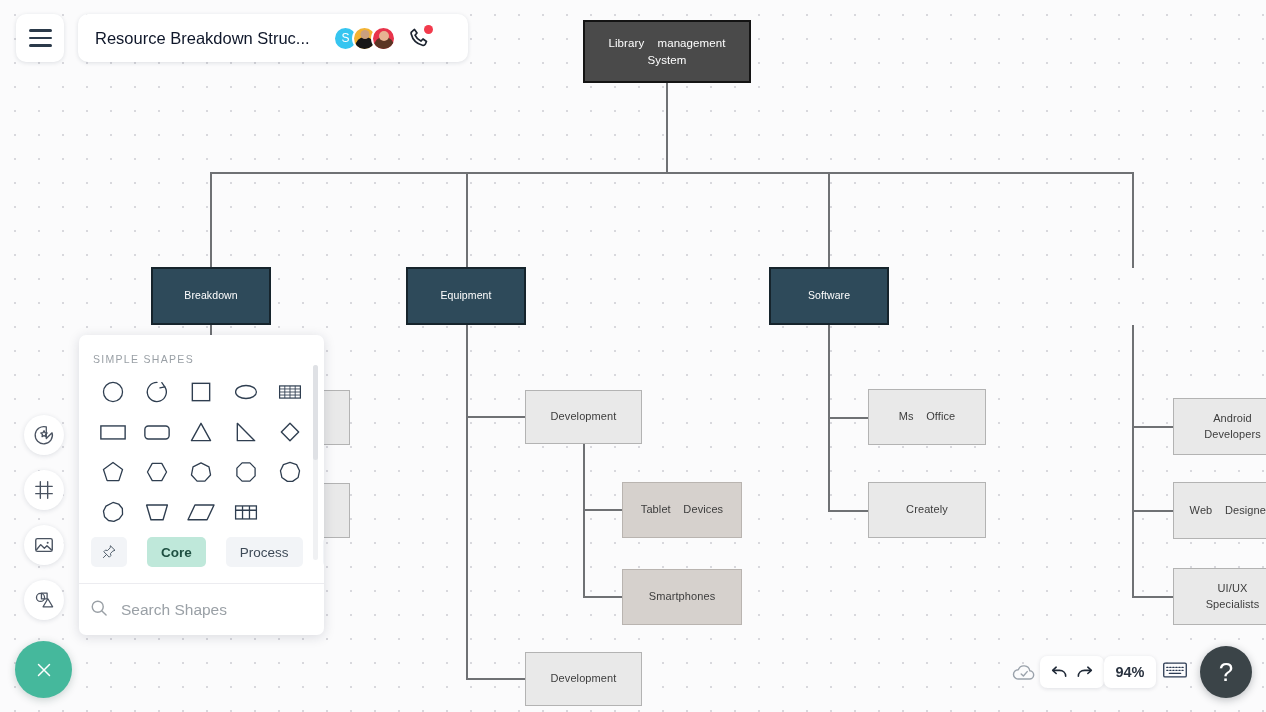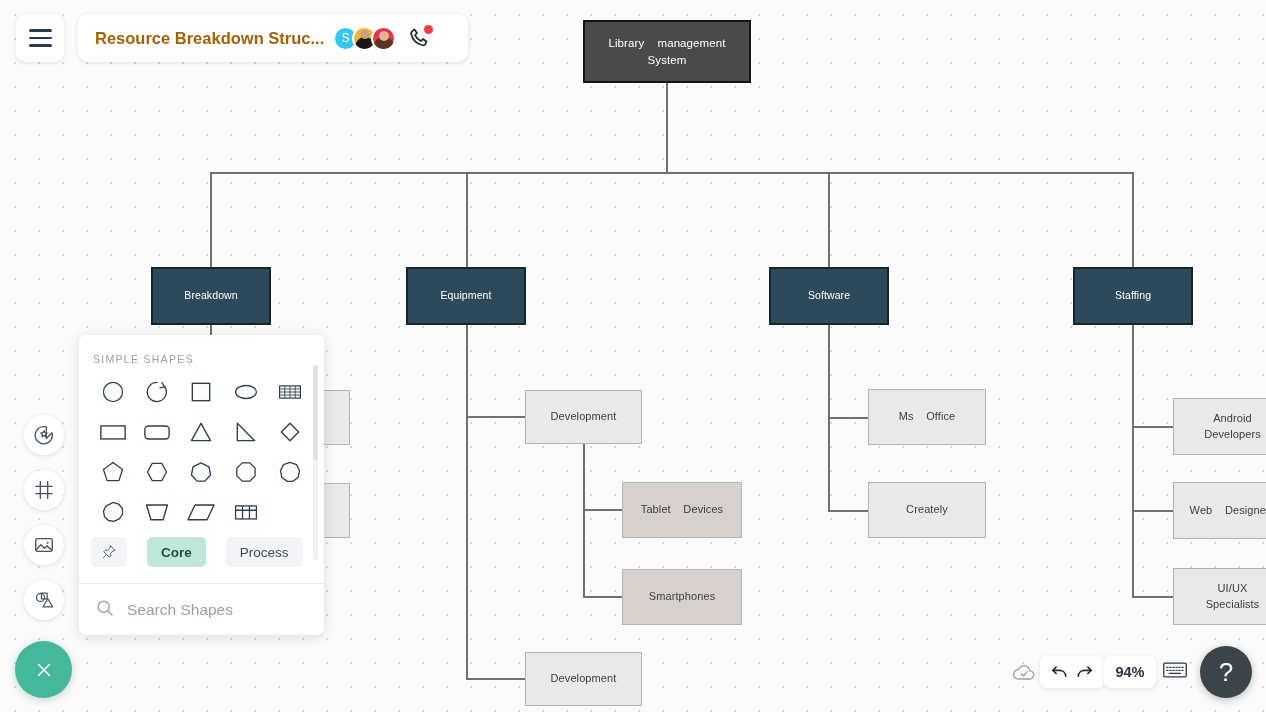--- a/index.html
+++ b/index.html
@@ -77,21 +77,21 @@
   .menu-btn i { display: block; width: 23px; height: 2.4px; background: #2b3a4a; border-radius: 2px; }
 
   .title-bar {
     position: absolute; left: 78px; top: 14px;
     height: 48px; width: 390px;
     background: #ffffff; border-radius: 10px;
     box-shadow: 0 1px 4px rgba(25,35,60,.13);
     display: flex; align-items: center; padding: 0 14px 0 17px;
   }
   .doc-title {
-    font-size: 16.5px; color: #a16207; font-weight: 700;
+    font-size: 16.5px; color: #0f172a; font-weight: 400;
     white-space: nowrap; overflow: hidden; flex: 0 0 auto;
     width: 236px; cursor: text;
   }
   .avatars { display: flex; align-items: center; margin-left: 2px; }
   .avatar {
     width: 25px; height: 25px; border-radius: 50%;
     margin-left: -6px; border: 2px solid #fff;
     display: flex; align-items: center; justify-content: center;
     font-size: 12px; color: #fff; overflow: hidden; position: relative;
     cursor: pointer;
@@ -175,21 +175,21 @@
     height: 30px; border-radius: 5px; background: #f2f4f7;
     display: flex; align-items: center; justify-content: center;
     padding: 0 14px; font-size: 13.5px; color: #3e4a57; cursor: pointer;
   }
   .tag.pin { padding: 0 10px; }
   .tag.active { background: #bfe8da; color: #1e4f41; font-weight: 600; }
   .tag.plus { padding: 0 11px; font-size: 19px; color: #53606d; }
   .panel-sep { position: absolute; left: 0; right: 0; top: 248px; height: 1px; background: #ececf0; }
   .search-row {
     position: absolute; left: 0; right: 0; top: 249px; height: 51px;
-    display: flex; align-items: center; padding: 0 16px;
+    display: flex; align-items: center; padding: 0 10px;
   }
   .search-input {
     border: 0; outline: 0; font-size: 15.5px; color: #9aa0a6;
     background: transparent; flex: 1; margin-left: 10px;
     font-family: "Liberation Sans", sans-serif;
   }
   .search-input::placeholder { color: #9aa0a6; }
 
   
   .cloud-ico { position: absolute; left: 1011px; top: 660px; cursor: pointer; }
@@ -258,23 +258,20 @@
     </div>
 
     <div class="node lvl2" style="left:151px; top:267px; width:120px; height:58px;">
       <span>Breakdown</span>
     </div>
     <div class="node lvl2" style="left:406px; top:267px; width:120px; height:58px;">
       <span>Equipment</span>
     </div>
     <div class="node lvl2" style="left:769px; top:267px; width:120px; height:58px;">
       <span>Software</span>
-    </div>
-    <div class="node lvl2" style="left:1073px; top:267px; width:120px; height:58px;">
-      <span>Staffing</span>
     </div>
 
     <div class="node lvl3" style="left:322px; top:390px; width:28px; height:55px;">
       <span></span>
     </div>
     <div class="node lvl3" style="left:322px; top:483px; width:28px; height:55px;">
       <span></span>
     </div>
 
     <div class="node lvl3" style="left:525px; top:390px; width:117px; height:54px;">

